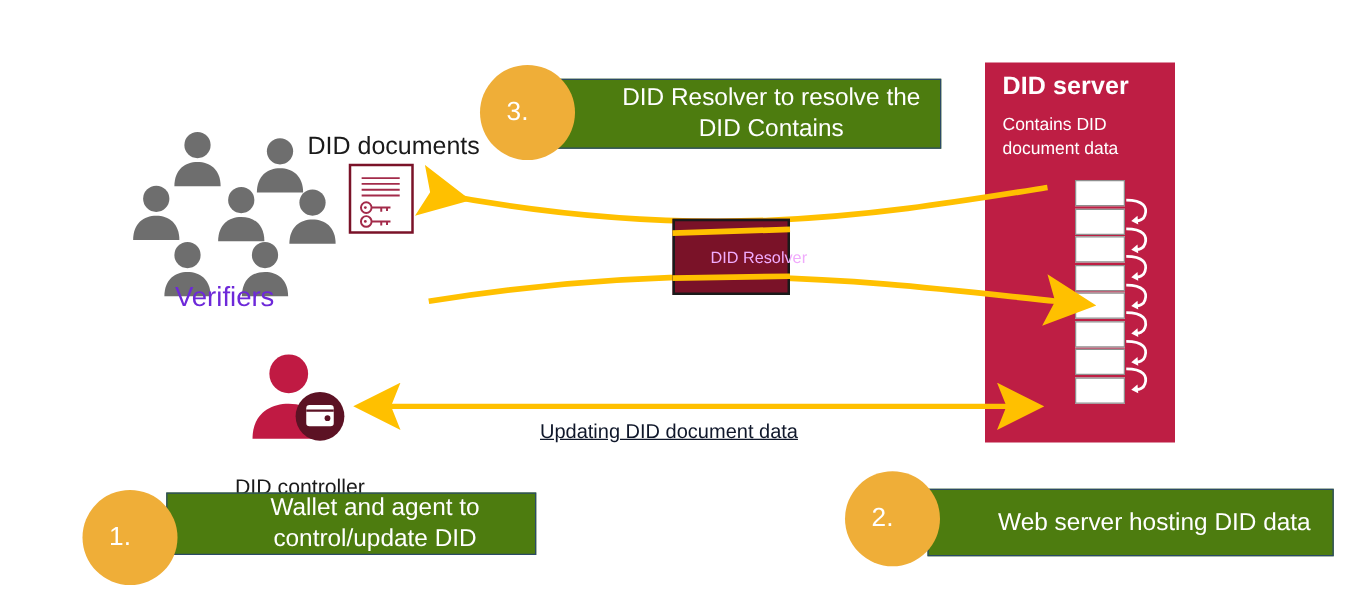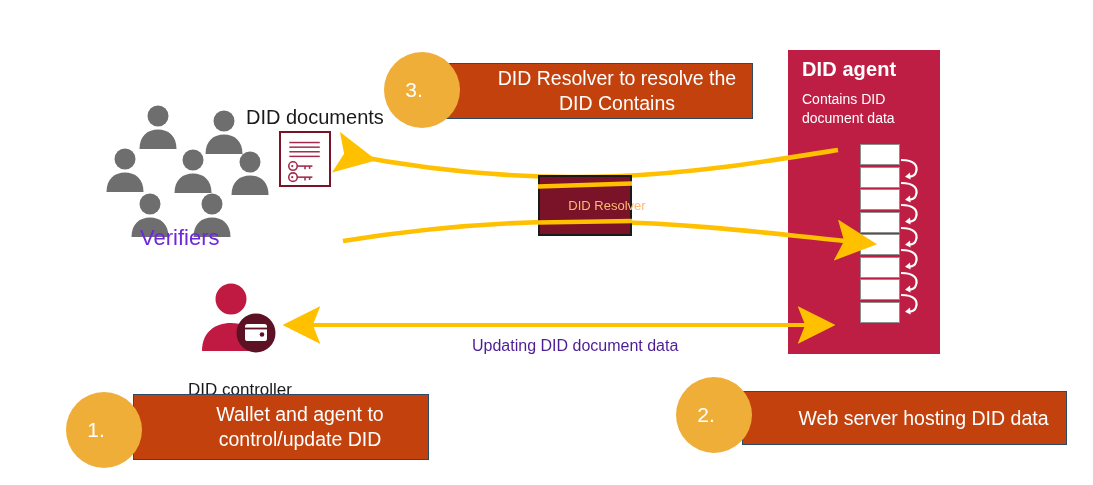--- a/index.html
+++ b/index.html
@@ -79,21 +79,21 @@
     height: 61px;
     background: #7A1228;
     border: 2px solid #1a1a1a;
     box-sizing: border-box;
     z-index: 6;
     display: flex;
     align-items: center;
     justify-content: center;
   }
   #did-resolver-label {
-    color: #fdba74;
+    color: #f0abfc;
     font-size: 13px;
     font-weight: 400;
     white-space: nowrap;
     margin-left: 44px;
   }
 
   
   #arrows-under { left: 0; top: 0; width: 1093px; height: 485px; z-index: 4; }
   #arrows-over  { left: 0; top: 0; width: 1093px; height: 485px; z-index: 7; pointer-events: none; }
 
@@ -131,31 +131,32 @@
   #did-controller-label {
     left: 188px;
     top: 380px;
     color: #1a1a1a;
     font-size: 17px;
     white-space: nowrap;
   }
 
   
   #updating-label {
-    left: 472px;
+    left: 432px;
     top: 337px;
-    color: #4c1d95;
+    color: #0f172a;
     font-size: 16px;
     white-space: nowrap;
+    text-decoration: underline;
   }
 
   
   .callout-bar {
     position: absolute;
-    background: #c2410c;
+    background: #4d7c0f;
     border: 1.5px solid #2b4a66;
     box-sizing: border-box;
     color: #ffffff;
     display: flex;
     align-items: center;
     justify-content: center;
     text-align: center;
     line-height: 25px;
     font-size: 19.5px;
     font-weight: 400;
@@ -170,35 +171,35 @@
     justify-content: center;
     font-size: 21px;
     z-index: 3;
   }
   .callout-bar-text { padding-left: 46px; padding-right: 8px; }
 
   #callout-3-bar    { left: 443px; top: 63px;  width: 310px; height: 56px; }
   #callout-3-circle { left: 384px; top: 52px;  width: 76px;  height: 76px; }
   #callout-3-circle span { padding-right: 16px; }
 
-  #callout-1-bar    { left: 133px; top: 394px; width: 296px; height: 66px; }
+  #callout-1-bar    { left: 133px; top: 394px; width: 296px; height: 50px; }
   #callout-1-circle { left: 66px;  top: 392px; width: 76px;  height: 76px; }
   #callout-1-circle span { padding-right: 16px; }
 
   #callout-2-bar    { left: 742px; top: 391px; width: 325px; height: 54px; }
   #callout-2-circle { left: 676px; top: 377px; width: 76px;  height: 76px; }
   #callout-2-circle span { padding-right: 16px; }
 </style>
 </head>
 <body>
 
 <div id="canvas">
 
   <div class="abs" id="did-server">
-    <div id="did-server-title">DID agent</div>
+    <div id="did-server-title">DID server</div>
     <div id="did-server-subtitle">Contains DID document data</div>
 
     <div id="block-stack">
       <div class="block">
         <svg class="block-link" viewBox="0 0 22 24">
           <path d="M2 3 C16 3, 19 9, 17 15 C16 18.5, 12.5 20, 8.5 19.5" fill="none" stroke="#ffffff" stroke-width="2.2"></path>
           <path d="M11 15.5 L6 19.7 L11.6 22.6 Z" fill="#ffffff"></path>
         </svg>
       </div>
       <div class="block">

